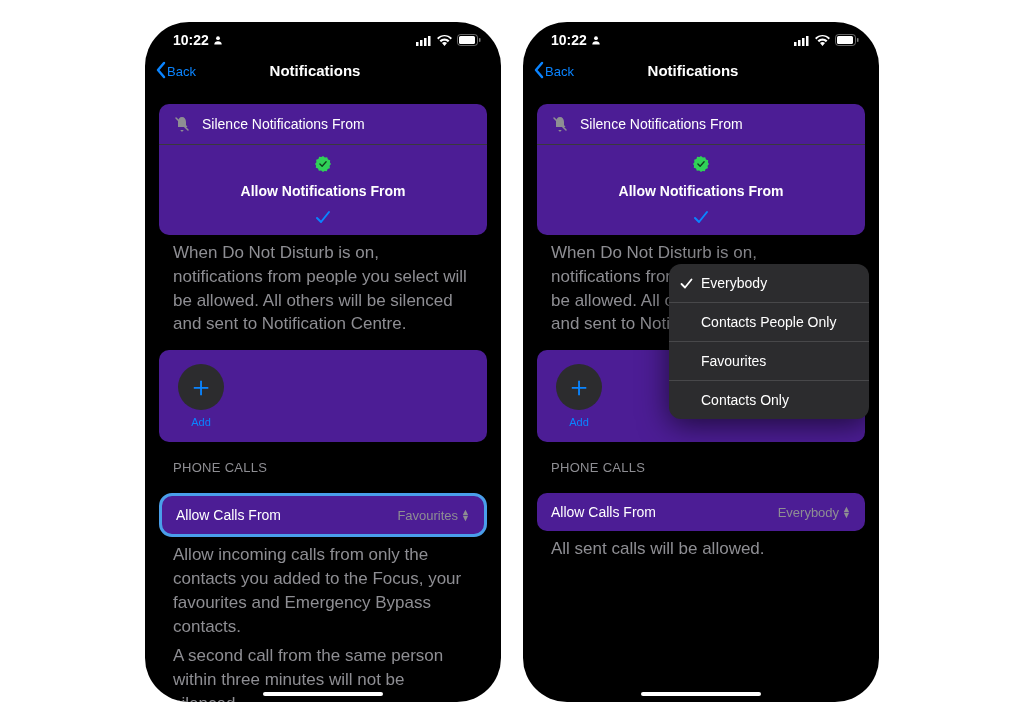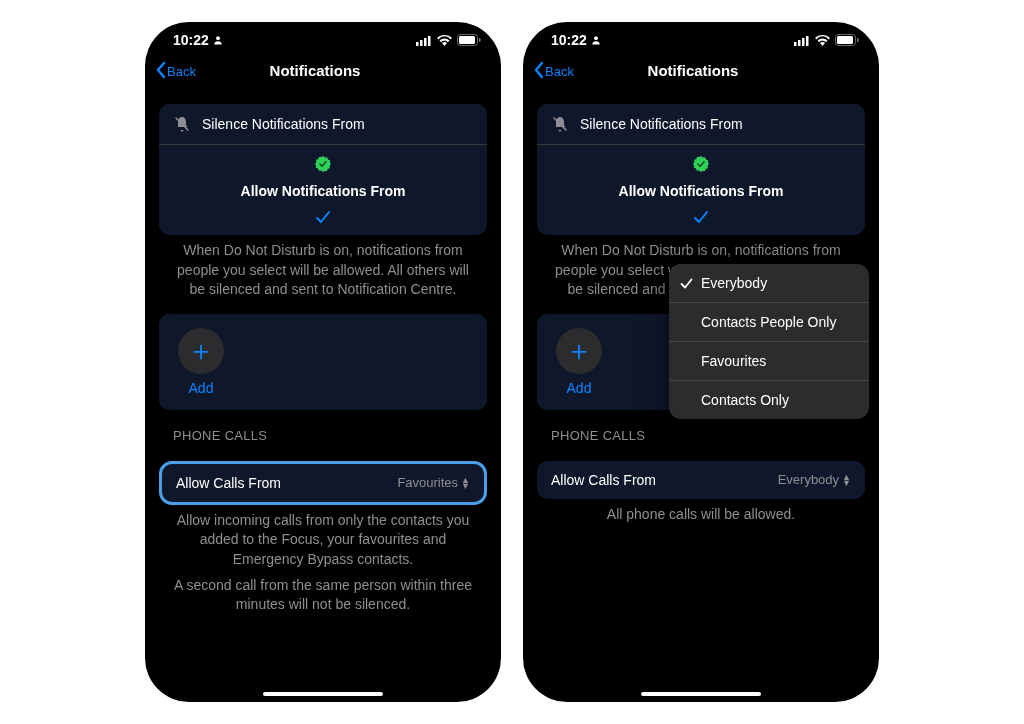--- a/index.html
+++ b/index.html
@@ -35,64 +35,63 @@
   .status-right { display:flex; align-items:center; gap:5px;}
   .person-sil { width:10px;height:10px;}
   .nav-bar {
     display:flex; align-items:center; position:relative;
     height:40px; padding: 0 10px;
   }
   .nav-back { display:flex; align-items:flex-end; color:#0a84ff; gap:-2px;}
   .nav-title { position:absolute; left:0; right:16px; text-align:center; font-weight:600; font-size:15px; pointer-events:none;}
   .content { padding: 0 14px; }
   .group {
-    background: #0f172a;
+    background: #4c1d95;
     border-radius: 10px;
     overflow:hidden;
     margin-top: 14px;
   }
   .row {
     display:flex; align-items:center;
     padding: 11px 14px;
     gap:11px;
     font-size:14px;
     position:relative;
   }
   .row + .row { border-top:0.5px solid #3a3a3c;flex-direction:column;}
   .row .label { flex:1; }
   .row .bold { font-weight:600; }
   .checkmark { color:#0a84ff; }
   .verify-badge { width:16px;height:16px; }
   .bell-slash { color:#8e8e93; }
   .footer-text {
     color:#8e8e93;
-    font-size:14px;
+    font-size:17px;
     line-height:1.4;
     padding: 6px 14px 0 14px;
-    text-align: center;
   }
   .section-header {
     color:#8e8e93;
     font-size:13px;
     letter-spacing:0.3px;
     padding: 18px 14px 4px 14px;
     text-transform: uppercase;
   }
   .add-group { padding: 14px; }
   .add-btn {
     display:flex; flex-direction:column; align-items:center; gap:6px;
     width:56px;
   }
   .plus-circle {
     width:46px;height:46px;border-radius:50%;
     background:#2c2c2e;
     display:flex;align-items:center;justify-content:center;
     color:#0a84ff;font-size:28px;font-weight:300;
   }
-  .add-label { color:#0a84ff; font-size:14px;}
+  .add-label { color:#0a84ff; font-size:11px;}
   .select-row .value { color:#8e8e93; display:flex; align-items:center; gap:3px; font-size:13px;}
   .updown { font-size:9px; line-height:6px; color:#8e8e93; display:flex; flex-direction:column;}
   .highlight-ring { border:3px solid #4a9eea; border-radius:13px; }
   .toggle {
     width:44px;height:26px;border-radius:13px;
     background:#30d158; position:relative;
   }
   .toggle-knob {
     position:absolute; right:2px; top:2px;
     width:22px;height:22px;border-radius:50%;background:#fff;
@@ -304,16 +303,16 @@
         <span class="label">Allow Calls From</span>
         <span class="value">
           <span>Everybody</span>
           <span class="updown">
               <span>▲</span>
               <span>▼</span>
             </span>
         </span>
       </div>
     </div>
-    <div class="footer-text">All phone calls will be allowed.</div>
+    <div class="footer-text">All sent calls will be allowed.</div>
   </div>
   <div class="home-indicator"></div>
 </div>
 
 </body></html>

